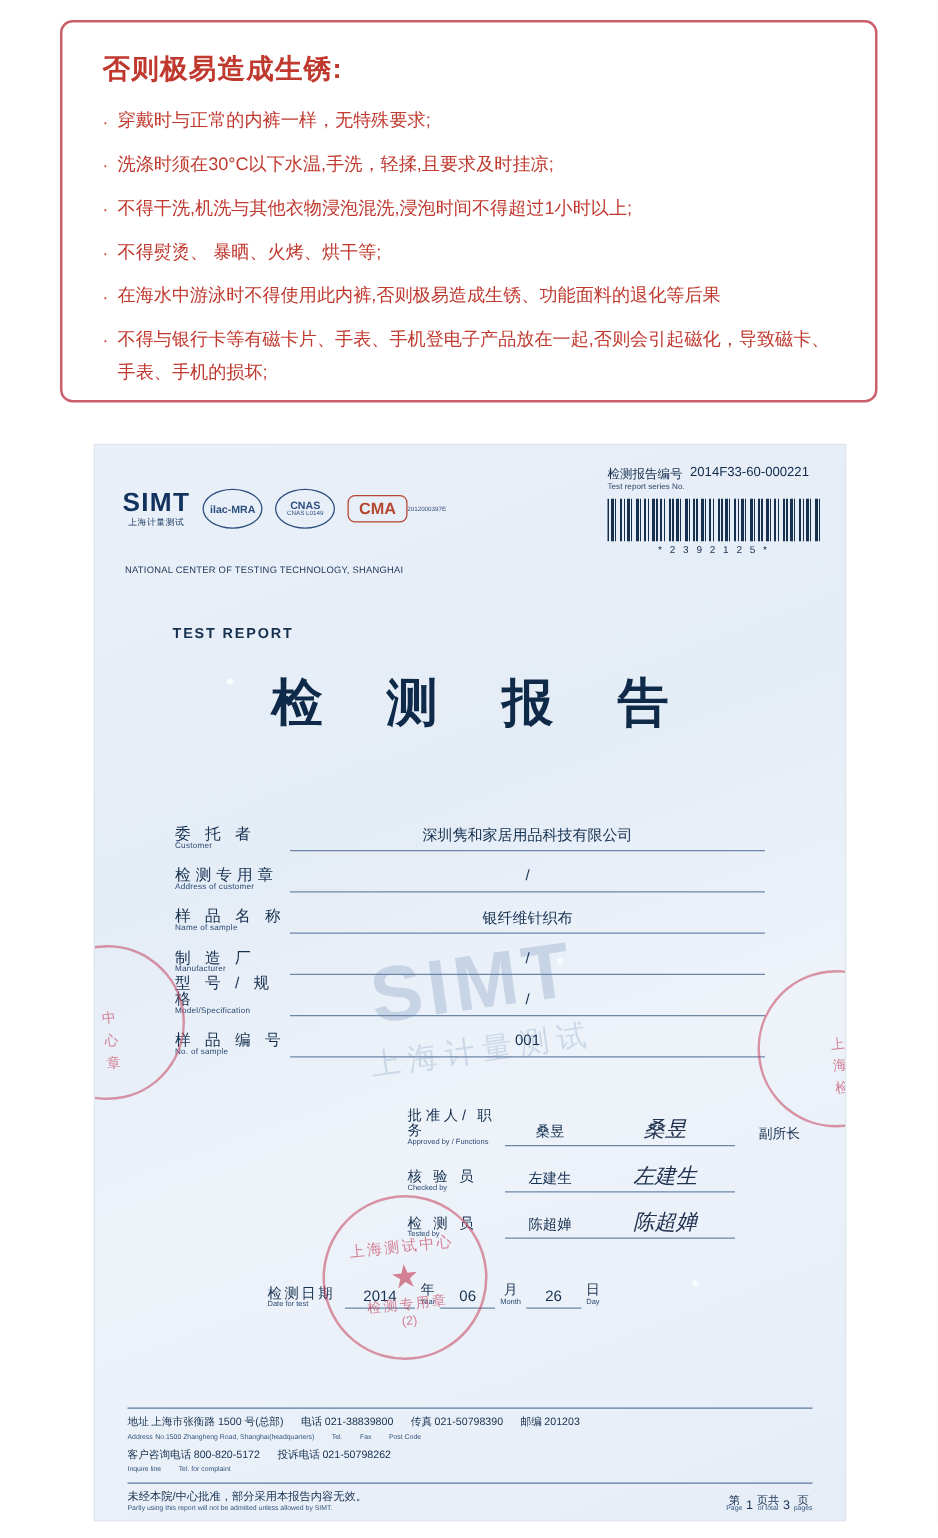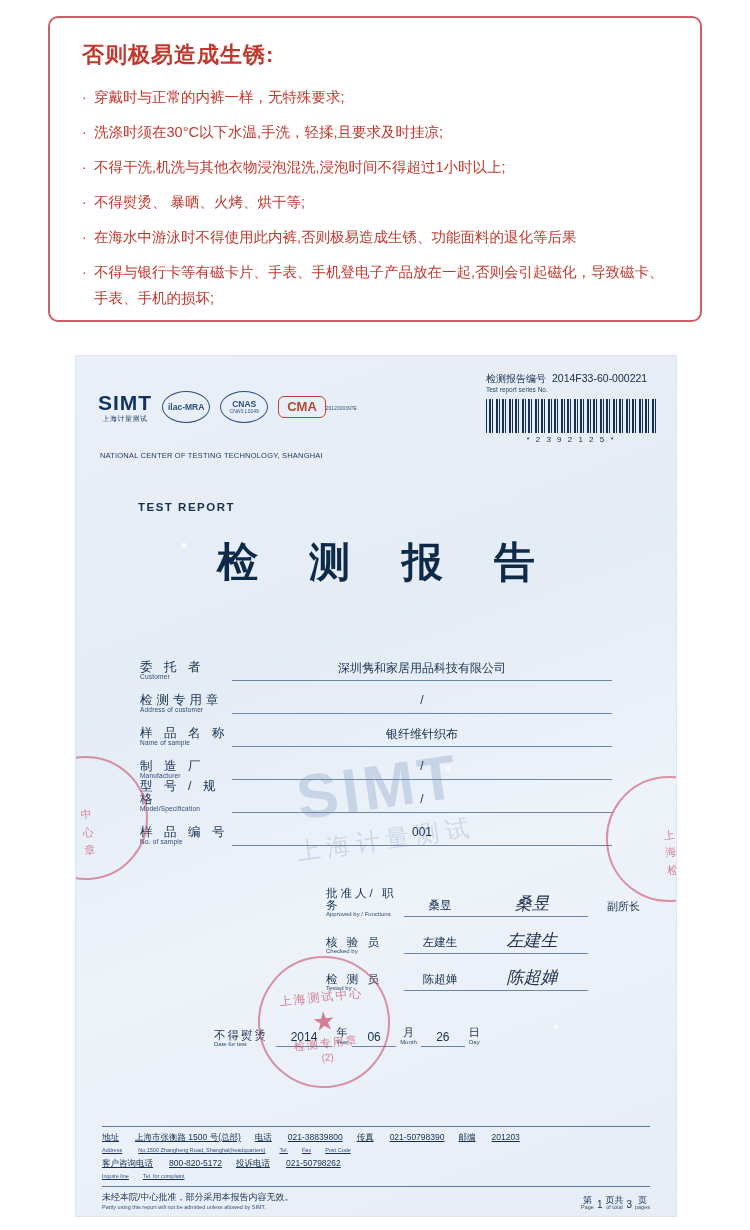--- a/index.html
+++ b/index.html
@@ -402,21 +402,21 @@
     border-top: 1px solid #5d7a9e;
     margin-bottom: 5px;
   }
   .faddr {
     display: flex;
     font-size: 8px;
     color: #16304f;
     line-height: 11px;
     margin-bottom: 2px;
   }
-  .fcell { display: flex; align-items: center; gap: 16px; margin-right: 14px; text-decoration: underline; }
+  .fcell { display: flex; align-items: center; gap: 2px; margin-right: 14px; }
   .fcell .fc-cn { font-size: 8.5px; }
   .fcell .fc-en { font-size: 5.5px; color: #33527a; }
   .fcell .fc-v { font-size: 8.5px; }
   .footer-sep2 {
     border-top: 1px solid #5d7a9e;
     margin: 4px 0 4px 0;
   }
   .fbottom {
     display: flex;
     justify-content: space-between;
@@ -649,21 +649,21 @@
           <div class="lb-en">Tested by</div>
         </div>
         <div class="sname">陈超婵</div>
         <div class="ssign">陈超婵</div>
         <div class="srole"></div>
       </div>
     </div>
 
     <div class="date-row">
       <div class="dl">
-        <div class="lb-cn">不得熨烫</div>
+        <div class="lb-cn">检测日期</div>
         <div class="lb-en">Date for test</div>
       </div>
       <div class="date-seg seg-y">2014</div>
       <div class="unit">
         <span class="u-cn">年</span>
         <span class="u-en">Year</span>
       </div>
       <div class="date-seg seg-m">06</div>
       <div class="unit">
         <span class="u-cn">月</span>

